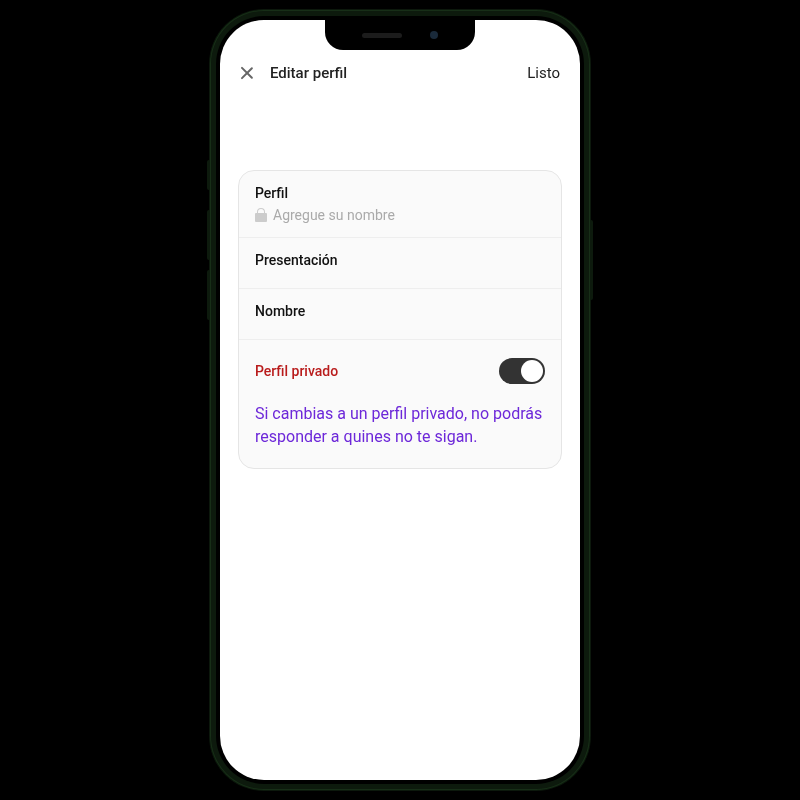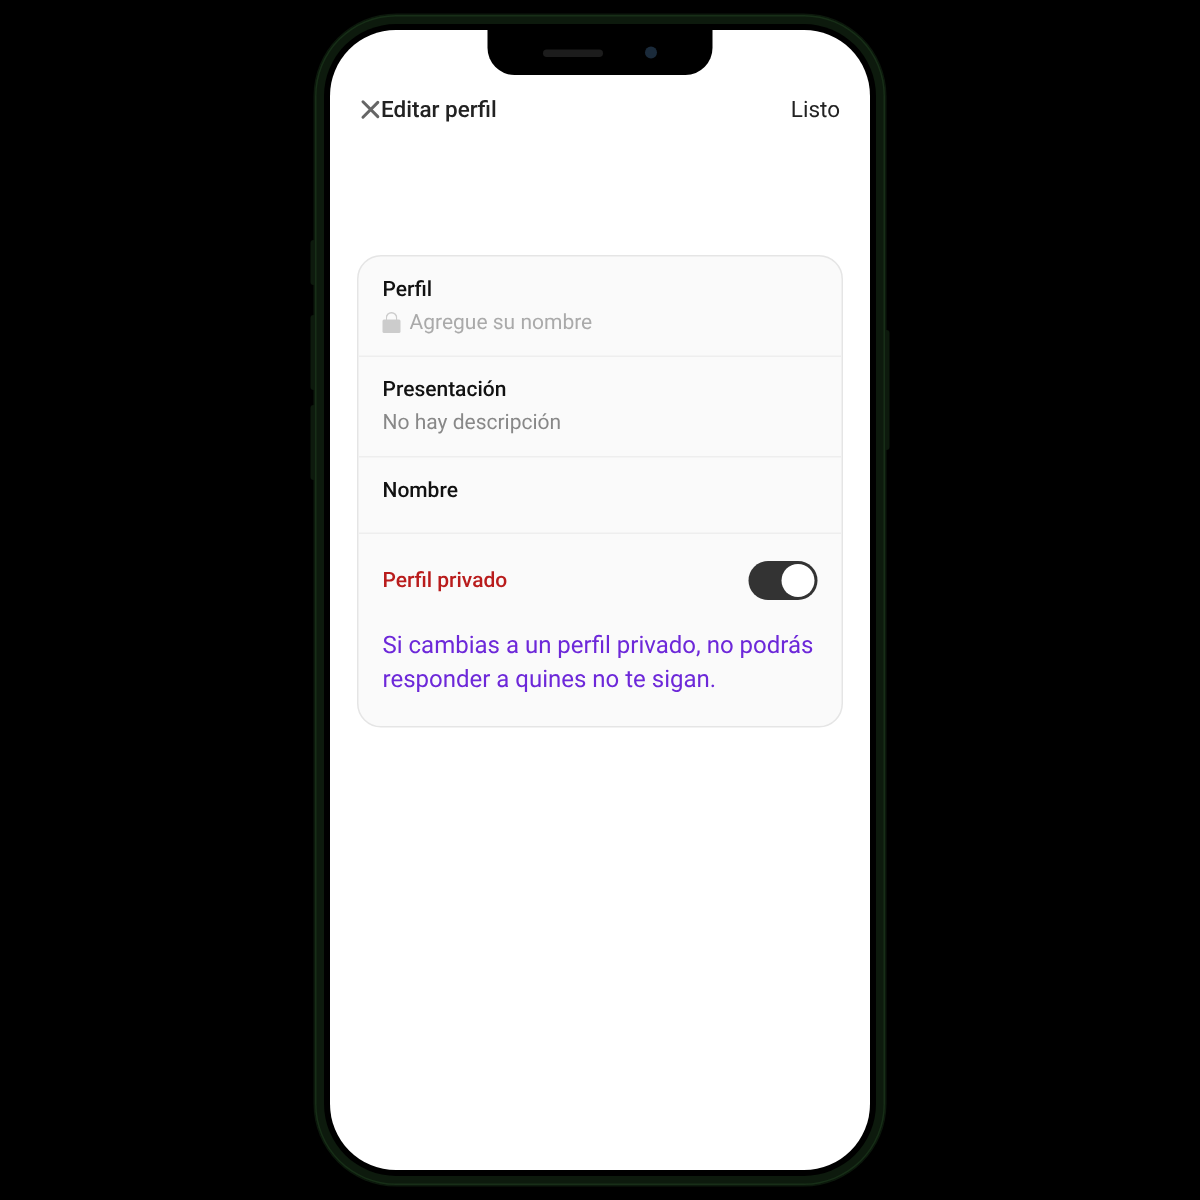--- a/index.html
+++ b/index.html
@@ -58,21 +58,21 @@
     .speaker { width: 40px; height: 5px; background: #1c1c1c; border-radius: 3px; }
     .camera { width: 8px; height: 8px; background: #1a2a3a; border-radius: 50%; }
 
     
     .header {
       padding: 44px 20px 12px 20px;
       display: flex;
       align-items: center;
       justify-content: space-between;
     }
-    .header-left { display: flex; align-items: center; }
+    .header-left { display: flex; align-items: center; gap: 16px; }
     .close-x { width: 14px; height: 14px; position: relative; cursor: pointer; }
     .close-x::before, .close-x::after {
       content: ""; position: absolute; left: 6px; top: -1px; width: 1.5px; height: 16px; background: #666; border-radius: 1px;
     }
     .close-x::before { transform: rotate(45deg); }
     .close-x::after  { transform: rotate(-45deg); }
     .header-title { font-size: 15px; font-weight: 500; color: #222; }
     .done-btn { font-size: 15px; color: #222; cursor: pointer; }
 
     
@@ -135,21 +135,20 @@
               <span class="lock-icon">
                 <span class="shackle"></span>
                   <span class="body"></span>
               </span>
               <span>Agregue su nombre</span>
             </div>
           </div>
 
           <div class="row">
             <div class="row-label">Presentación</div>
-            <div class="row-value">No hay descripción</div>
           </div>
 
           <div class="row">
             <div class="row-label">Nombre</div>
           </div>
 
           <div class="toggle-row">
             <div class="toggle-label">Perfil privado</div>
             <div class="toggle">
               <div class="knob"></div>

